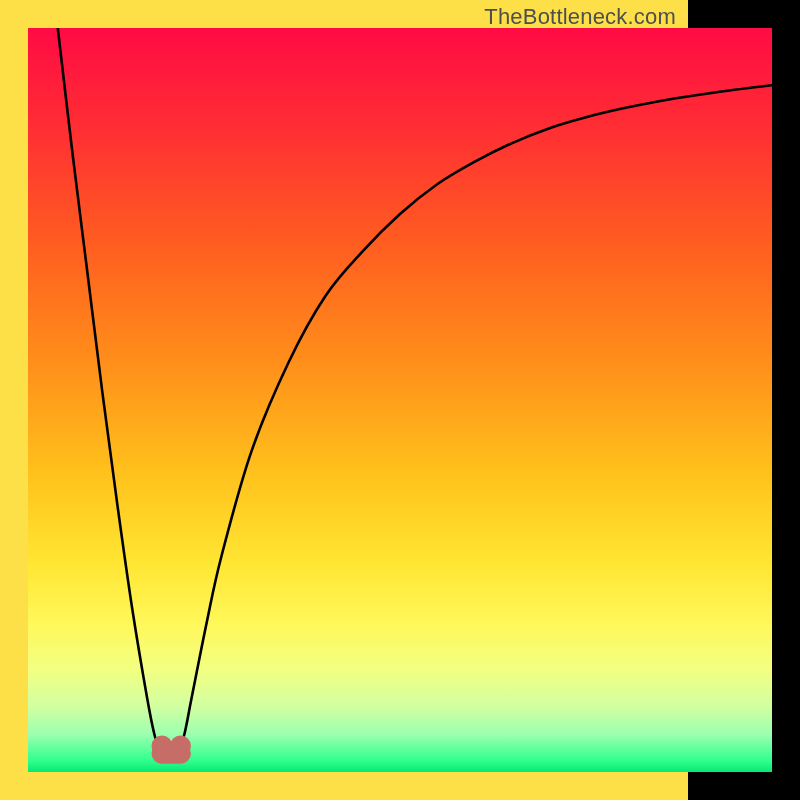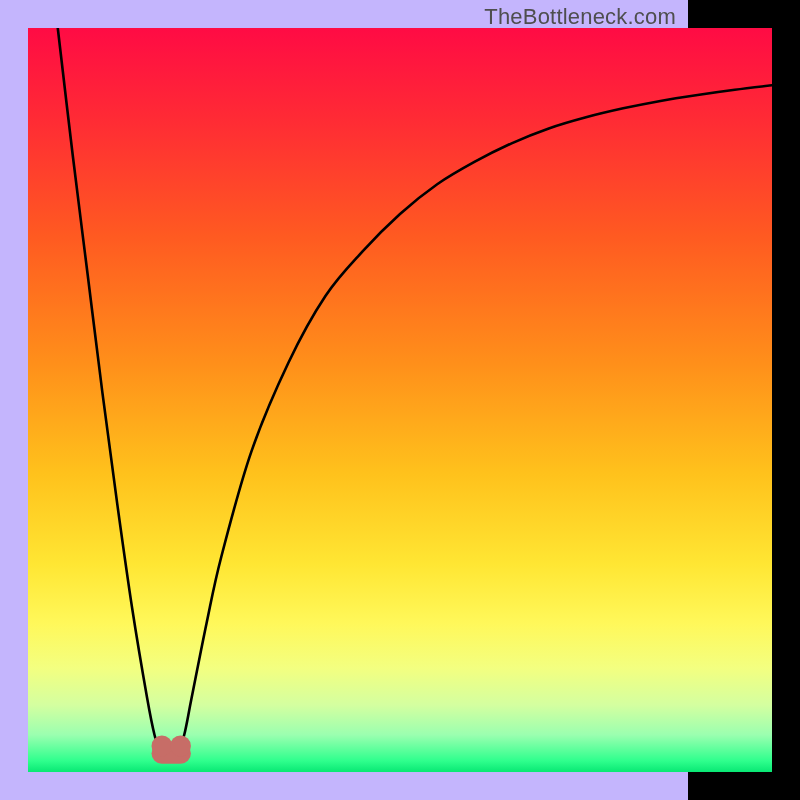--- a/index.html
+++ b/index.html
@@ -8,21 +8,21 @@
     width: 800px;
     height: 800px;
     background: #000;
     overflow: hidden;
     font-family: Arial, Helvetica, sans-serif;
   }
   .frame {
     position: absolute;
     left: 0; top: 0;
     width: 688px; height: 800px;
-    background: #c4b5fd;
+    background: #fde047;
   }
   .plot {
     position: absolute;
     left: 28px;
     top: 28px;
     width: 744px;
     height: 744px;
     overflow: hidden;
   }
   .plot svg {

